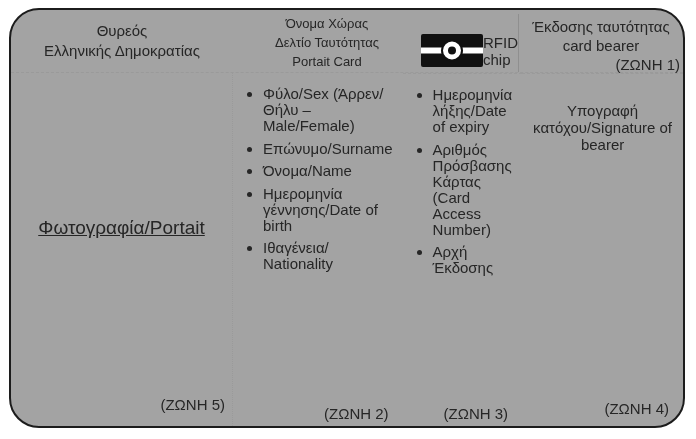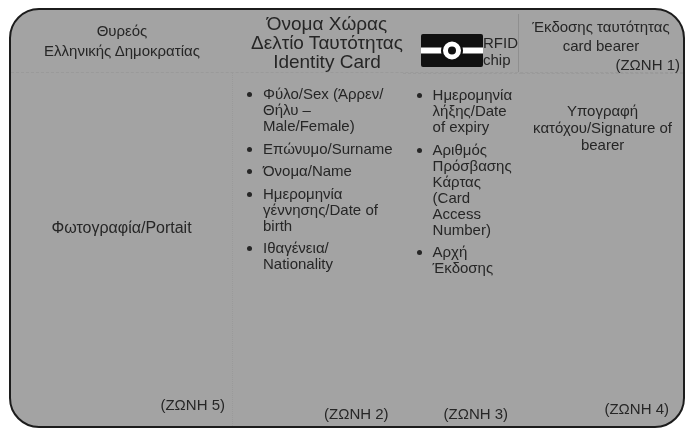--- a/index.html
+++ b/index.html
@@ -16,21 +16,21 @@
   
   .header{
     height:62px;flex:0 0 62px;display:flex;align-items:stretch;
     border-bottom:1px dashed #9a9a9a;
   }
   .h-left{
     flex:0 0 222px;text-align:center;font-size:15px;line-height:20px;
     padding-top:11px;
   }
   .h-center{
-    flex:0 0 188px;text-align:center;font-size:19px;line-height:19px;
+    flex:0 0 188px;text-align:center;font-size:13px;line-height:19px;
     padding-top:4px;
   }
   .h-rfid{
     flex:0 0 84px;display:flex;flex-direction:row;align-items:center;
     padding-top:18px;
   }
   .h-rfid svg{display:block;}
   .rfid-label{font-size:15px;line-height:17px;margin-top:1px;}
   .h-vline{flex:0 0 0px;border-left:1px solid #8f8f8f;margin:4px 0 0 0;}
   .h-right{
@@ -39,21 +39,21 @@
   }
   .h-right .zone-label{
     display:block;text-align:right;padding-right:3px;margin-top:0px;
   }
   
   .body{flex:1;display:flex;min-height:0;}
   .photo-col{
     flex:0 0 221px;border-right:1px dotted #9a9a9a;position:relative;
     display:flex;align-items:center;justify-content:center;
   }
-  .photo-label{font-size:16px;padding-bottom:44px;}
+  .photo-label{font-size:19px;padding-bottom:44px;text-decoration:underline;}
   .photo-col .zone-label{position:absolute;right:7px;bottom:13px;}
   .main-col{flex:1;display:flex;flex-direction:row;min-width:0;}
   .zone-sec{position:relative;}
   .zone-2{flex:0 0 166px;}
   .zone-3{flex:0 0 98px;border-top:1px dashed #9a9a9a;}
   .zone-4{flex:1;border-top:1px dashed #9a9a9a;}
   .zone-label{font-size:15px;}
   .zone-sec .zone-label{position:absolute;right:14px;bottom:4px;}
   .zone-4 .zone-label{bottom:9px;}
   ul.fields{
@@ -68,21 +68,21 @@
 <div class="card">
 
   <div class="header">
     <div class="h-left">
       <span>Θυρεός</span><br>
       <span>Ελληνικής Δημοκρατίας</span>
     </div>
     <div class="h-center">
       <span>Όνομα Χώρας</span><br>
       <span>Δελτίο Ταυτότητας</span><br>
-      <span>Identity Card</span>
+      <span>Portait Card</span>
     </div>
     <div class="h-rfid">
       <span>
         <svg width="62" height="33" viewBox="0 0 62 33" aria-hidden="true">
           <rect x="0" y="0" width="62" height="33" rx="2" fill="#111111"></rect>
           <rect x="0" y="13.5" width="62" height="6" fill="#ffffff"></rect>
           <circle cx="31" cy="16.5" r="11" fill="#111111"></circle>
           <circle cx="31" cy="16.5" r="6.5" fill="none" stroke="#ffffff" stroke-width="5"></circle>
         </svg>
       </span>

